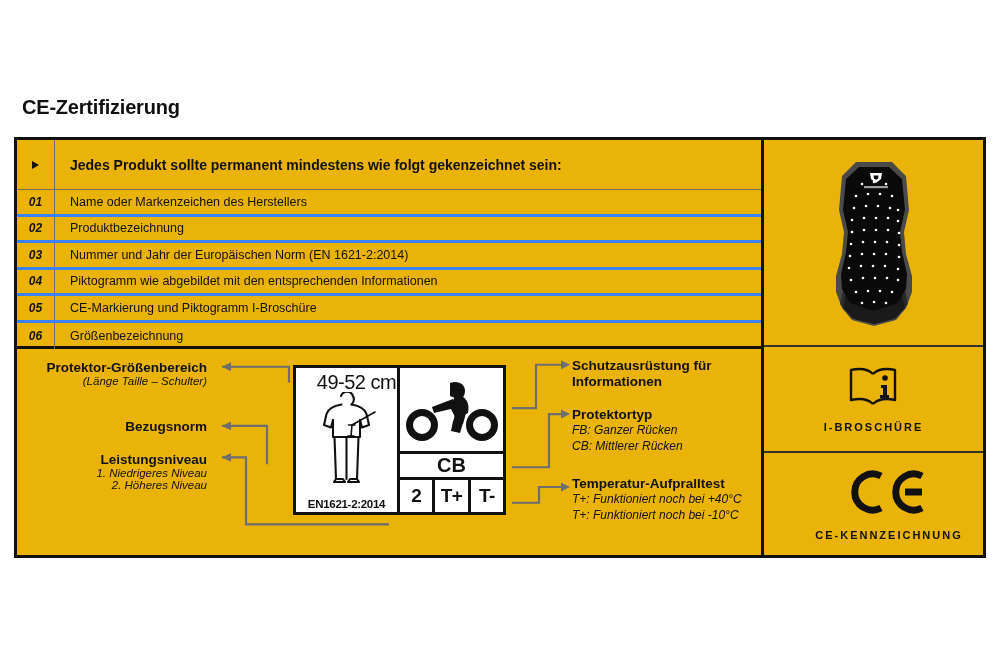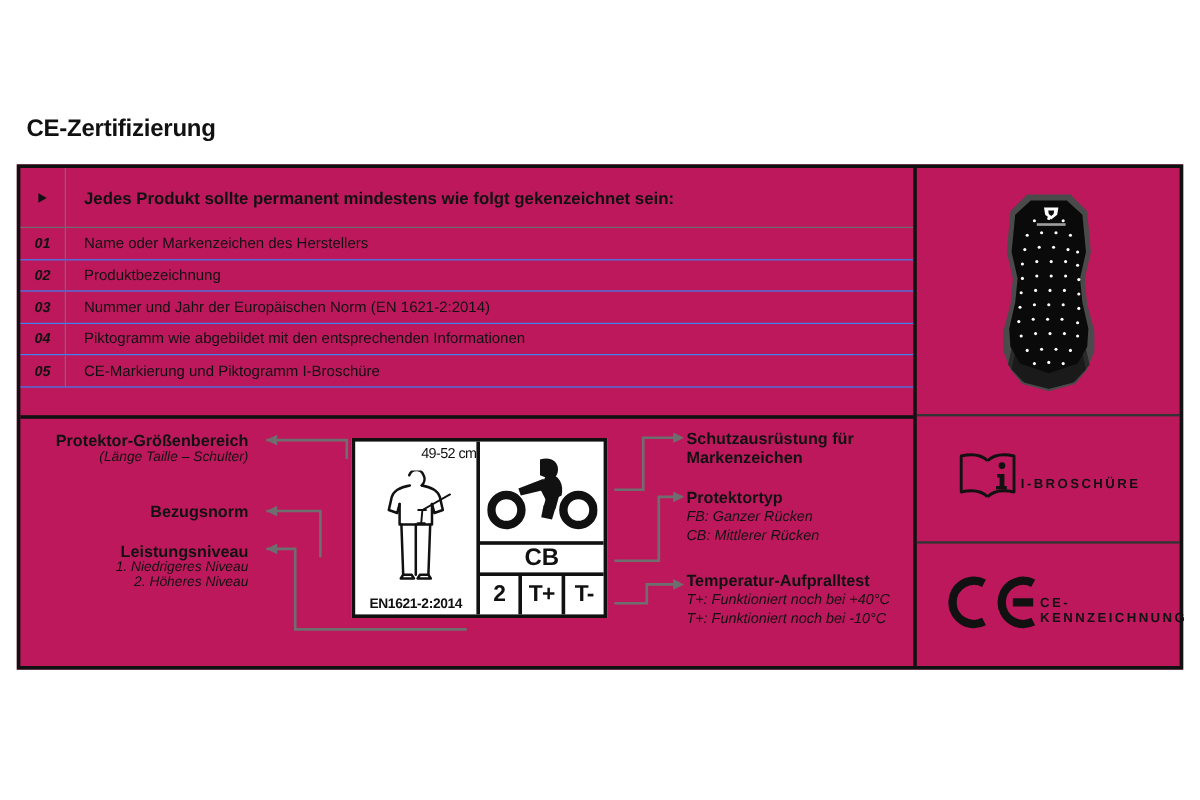--- a/index.html
+++ b/index.html
@@ -29,21 +29,21 @@
 
   
   #cert-table {
     position: absolute;
     left: 14px;
     top: 137px;
     width: 972px;
     height: 421px;
     border: 3px solid #111111;
     box-sizing: border-box;
-    background: #be185d;
+    background: #eab308;
   }
 
   
   #left-column {
     position: absolute;
     left: 0;
     top: 0;
     width: 747px;
     height: 100%;
     box-sizing: border-box;
@@ -63,21 +63,21 @@
     left: 0; top: 0;
     width: 100%;
     height: 209px;
     box-sizing: border-box;
     border-bottom: 3px solid #111111;
   }
   .mk-row {
     display: flex;
     align-items: center;
     box-sizing: border-box;
-    border-bottom: 1px solid #3b82f6;
+    border-bottom: 3px solid #3b82f6;
     height: 26.5px;
   }
   .mk-row.head {
     height: 50px;
     border-bottom: 1px solid #6e6e6e;
   }
   .mk-row.last { border-bottom: none; }
   .mk-num {
     width: 38px;
     min-width: 38px;
@@ -156,22 +156,22 @@
   }
   #picto-right {
     flex: 1;
     display: flex;
     flex-direction: column;
     box-sizing: border-box;
   }
   #size-text {
     position: absolute;
     top: 3px; left: 0; right: 0;
-    text-align: right;
-    font-size: 12px;
+    text-align: center;
+    font-size: 20px;
     letter-spacing: -0.5px;
     color: #111111;
     margin-left: 20px;
   }
   #body-figure {
     position: absolute;
     top: 24px; left: 0; right: 0;
     height: 92px;
     display: flex;
     justify-content: center;
@@ -227,20 +227,21 @@
     width: 100%; height: 100%;
     pointer-events: none;
   }
 
   
   .rpanel {
     position: absolute;
     left: 0; right: 0;
     box-sizing: border-box;
     display: flex;
+    flex-direction: column;
     align-items: center;
     justify-content: center;
   }
   #panel-product  { top: 0;     height: 207px; border-bottom: 2px solid #333; }
   #panel-brochure { top: 207px; height: 106px; border-bottom: 2px solid #333; }
   #panel-ce       { top: 313px; bottom: 0; padding-left: 31px; }
 
   .panel-caption {
     font-size: 11px;
     font-weight: bold;
@@ -282,20 +283,24 @@
         <div class="mk-num">03</div>
         <div class="mk-text">Nummer und Jahr der Europäischen Norm (EN 1621-2:2014)</div>
       </div>
       <div class="mk-row">
         <div class="mk-num">04</div>
         <div class="mk-text">Piktogramm wie abgebildet mit den entsprechenden Informationen</div>
       </div>
       <div class="mk-row">
         <div class="mk-num">05</div>
         <div class="mk-text">CE-Markierung und Piktogramm I-Broschüre</div>
+      </div>
+      <div class="mk-row last">
+        <div class="mk-num">06</div>
+        <div class="mk-text">Größenbezeichnung</div>
       </div>
     </div>
 
     <div id="picto-area">
 
       <svg id="leaders" viewBox="0 0 744 209" preserveAspectRatio="none">
         <g fill="none" stroke="#6e6e6e" stroke-width="2.2">
 
           <path d="M 272,34 L 272,18 L 205,18"></path>
 
@@ -334,21 +339,21 @@
       </div>
 
       <div class="lbl-left" id="lbl-level">
         <div class="l-title">Leistungsniveau</div>
         <div class="l-sub">1. Niedrigeres Niveau</div>
         <div class="l-sub">2. Höheres Niveau</div>
       </div>
 
       <div class="lbl-right" id="lbl-ppe">
         <div class="r-title">Schutzausrüstung für</div>
-        <div class="r-title">Markenzeichen</div>
+        <div class="r-title">Informationen</div>
       </div>
 
       <div class="lbl-right" id="lbl-type">
         <div class="r-title">Protektortyp</div>
         <div class="r-sub">FB: Ganzer Rücken</div>
         <div class="r-sub">CB: Mittlerer Rücken</div>
       </div>
 
       <div class="lbl-right" id="lbl-temp">
         <div class="r-title">Temperatur-Aufpralltest</div>

